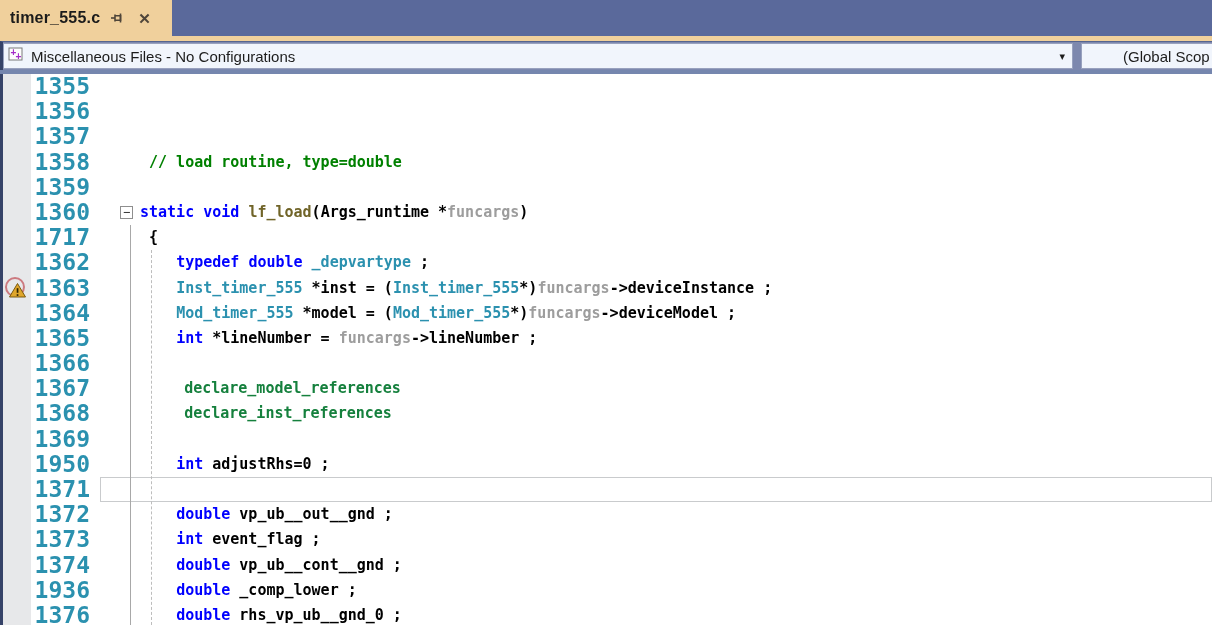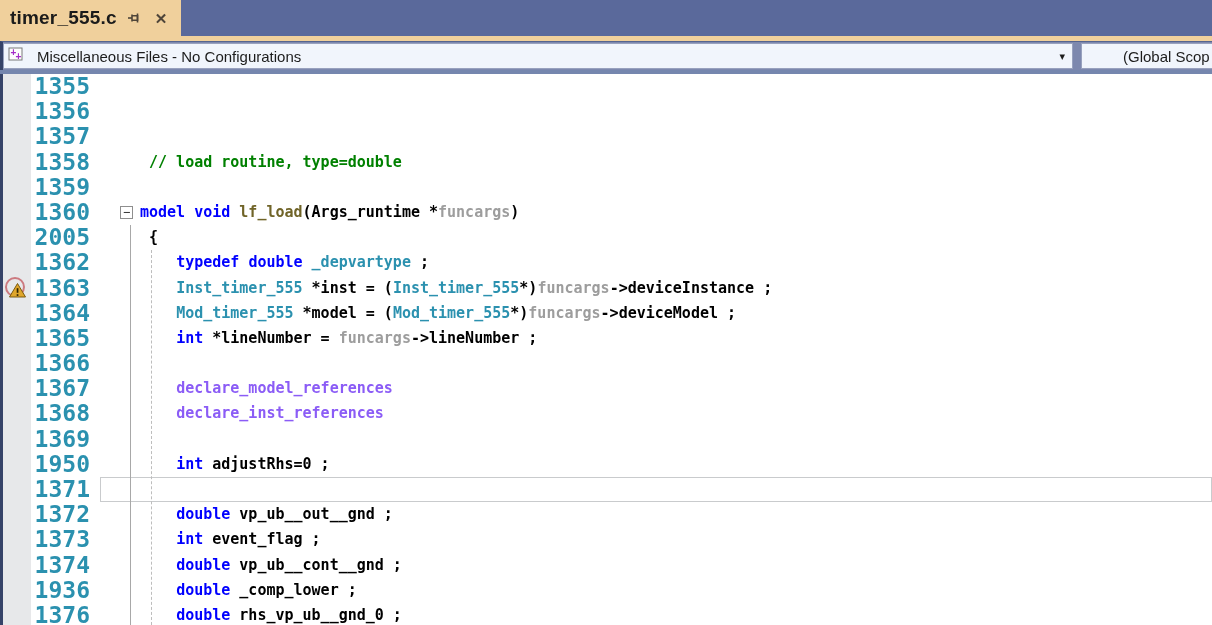--- a/index.html
+++ b/index.html
@@ -8,40 +8,40 @@
     position:relative;width:1212px;height:625px;overflow:hidden;
     background:#fff;font-family:"Liberation Sans",sans-serif;
     -webkit-font-smoothing:antialiased;
   }
   
   .tabbar{height:36px;background:#5A699B;display:flex;align-items:stretch;}
   .tab{
     background:#F0D09C;display:flex;align-items:center;
     padding:0 12px 0 10px;gap:10px;min-width:172px;
   }
-  .tab-title{font-size:19px;font-weight:bold;color:#1b1b1b;letter-spacing:.2px;}
+  .tab-title{font-size:16px;font-weight:bold;color:#1b1b1b;letter-spacing:.2px;}
   .tab-pin svg{display:block;}
   .tab-close{
     font-size:15px;font-weight:bold;color:#4F4539;line-height:1;
     padding:1px 2px;cursor:default;
   }
   .tabstrip{height:5px;background:#F0D09C;}
   
   .navbar{
     position:relative;height:29px;background:#7D88AE;
     border-top:1px solid #55648F;border-left:3px solid #364368;
     overflow:hidden;
   }
   .combo{
     position:absolute;top:1px;bottom:1px;background:#F1F5FC;
     border:1px solid #98A1BE;display:flex;align-items:center;
   }
   .combo.project{left:0;width:1070px;padding-left:4px;}
   .combo.scope{left:1078px;width:220px;padding-left:24px;}
-  .combo-label{font-size:15px;color:#1c1c1c;margin-left:12px;white-space:nowrap;}
+  .combo-label{font-size:15px;color:#1c1c1c;margin-left:6px;white-space:nowrap;}
   .combo.scope .combo-label{margin-left:17px;}
   .combo-arrow{
     position:absolute;right:7px;top:50%;transform:translateY(-50%);
     font-size:11px;color:#1c1c1c;line-height:1;
   }
   .navdivider{height:4px;background:#7586AE;}
   
   .editor{
     position:relative;height:551px;background:#fff;
     border-left:3px solid #364368;overflow:hidden;
@@ -68,21 +68,21 @@
   }
   .curbox{
     position:absolute;left:97px;right:0;top:0;bottom:0;
     border:1px solid #C9CBCD;background:#fff;z-index:0;
   }
   .vguide{position:absolute;width:0;z-index:1;}
   .vguide.solid{border-left:1px solid #A8A8A8;}
   .vguide.dashed{border-left:1px dashed #BDBDBD;}
   
   .sg-k{color:#0000FF;} .sg-t{color:#2B91AF;} .sg-c{color:#008000;}
-  .sg-f{color:#706428;} .sg-g{color:#9D9D9D;} .sg-m{color:#8b5cf6;}
+  .sg-f{color:#706428;} .sg-g{color:#9D9D9D;} .sg-m{color:#15803d;margin-left:8px;}
   .sg-p{color:#000000;}
 </style>
 </head>
 <body>
 
 <div id="app">
 
   <div class="tabbar">
     <div class="tab">
       <span class="tab-title">timer_555.c</span>
@@ -147,25 +147,25 @@
         <div class="cell-num">1359</div>
         <div class="cell-fold"></div>
         <div class="cell-code"></div>
       </div>
       <div class="row">
         <div class="cell-glyph"></div>
         <div class="cell-num">1360</div>
         <div class="cell-fold">
           <div class="fold-box">−</div>
         </div>
-        <div class="cell-code"><span class="sg-k">model</span><span class="sg-p"> </span><span class="sg-k">void</span><span class="sg-p"> </span><span class="sg-f">lf_load</span><span class="sg-p">(</span><span class="sg-p">Args_runtime</span><span class="sg-p"> *</span><span class="sg-g">funcargs</span><span class="sg-p">)</span></div>
-      </div>
-      <div class="row">
-        <div class="cell-glyph"></div>
-        <div class="cell-num">2005</div>
+        <div class="cell-code"><span class="sg-k">static</span><span class="sg-p"> </span><span class="sg-k">void</span><span class="sg-p"> </span><span class="sg-f">lf_load</span><span class="sg-p">(</span><span class="sg-p">Args_runtime</span><span class="sg-p"> *</span><span class="sg-g">funcargs</span><span class="sg-p">)</span></div>
+      </div>
+      <div class="row">
+        <div class="cell-glyph"></div>
+        <div class="cell-num">1717</div>
         <div class="cell-fold"></div>
         <div class="cell-code"><span class="sg-p"> {</span></div>
       </div>
       <div class="row">
         <div class="cell-glyph"></div>
         <div class="cell-num">1362</div>
         <div class="cell-fold"></div>
         <div class="cell-code"><span class="sg-p">    </span><span class="sg-k">typedef</span><span class="sg-p"> </span><span class="sg-k">double</span><span class="sg-p"> </span><span class="sg-t">_depvartype</span><span class="sg-p"> ;</span></div>
       </div>
       <div class="row">

